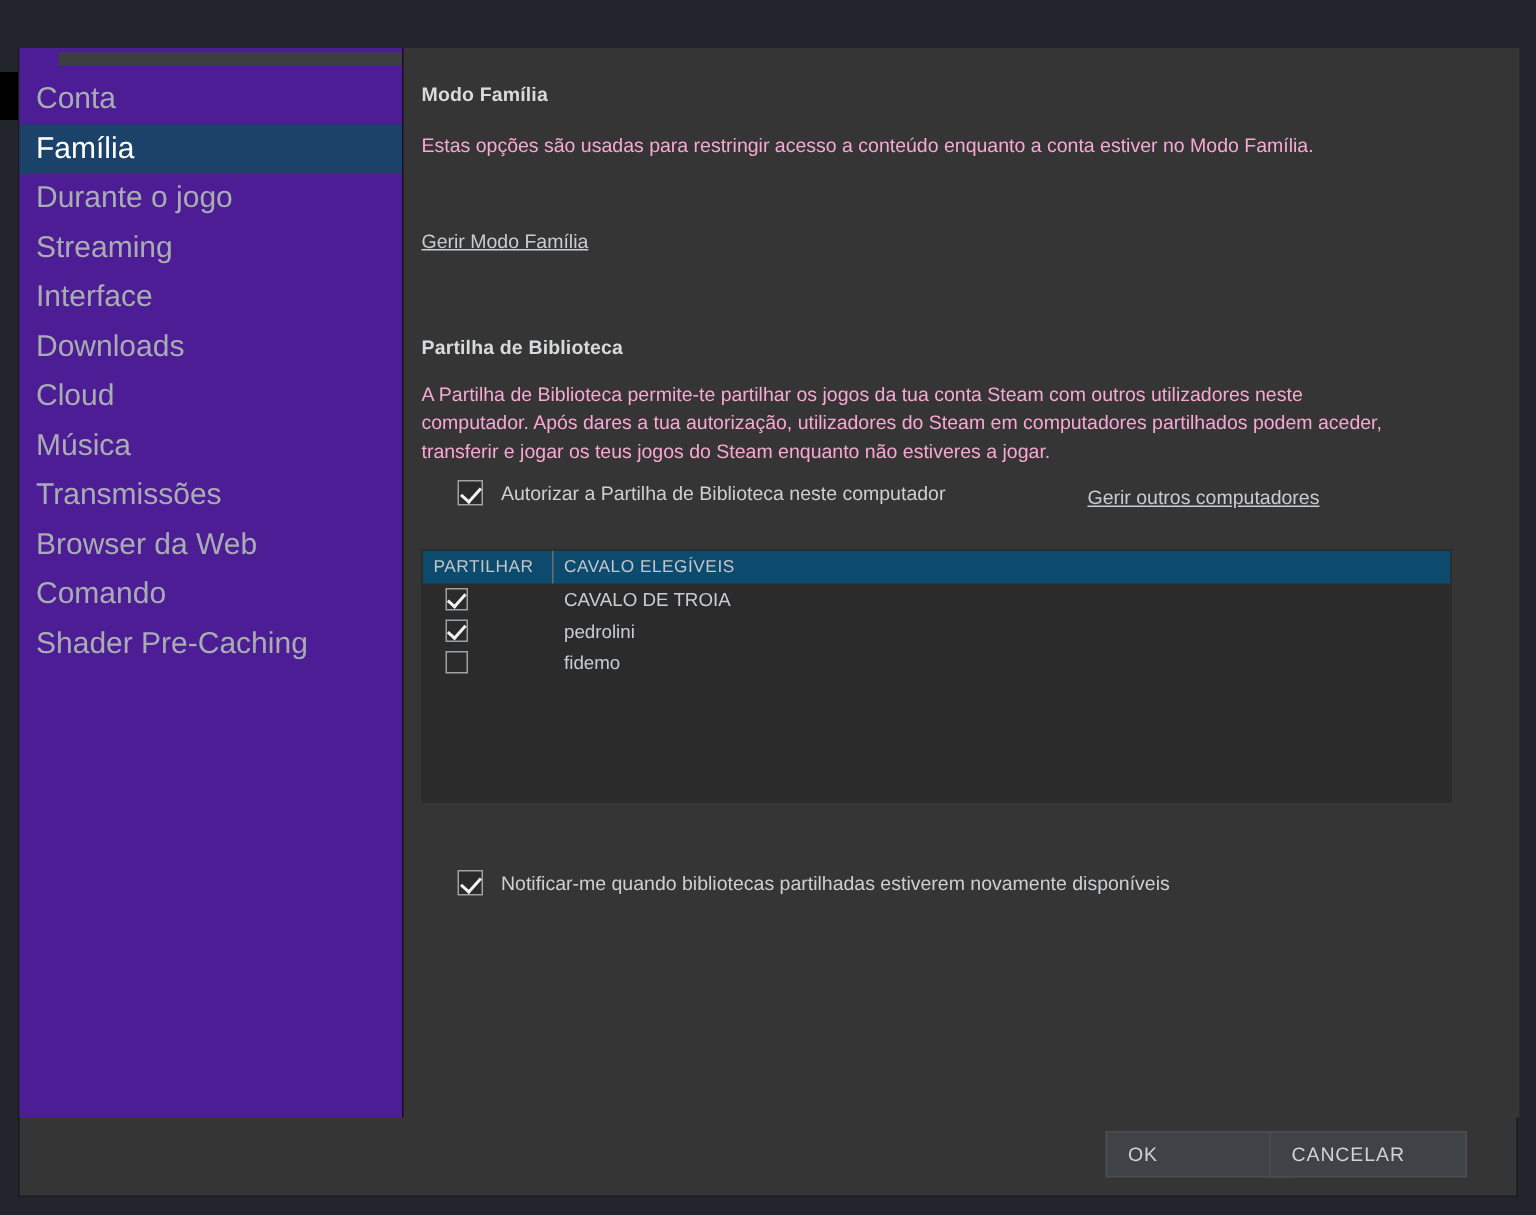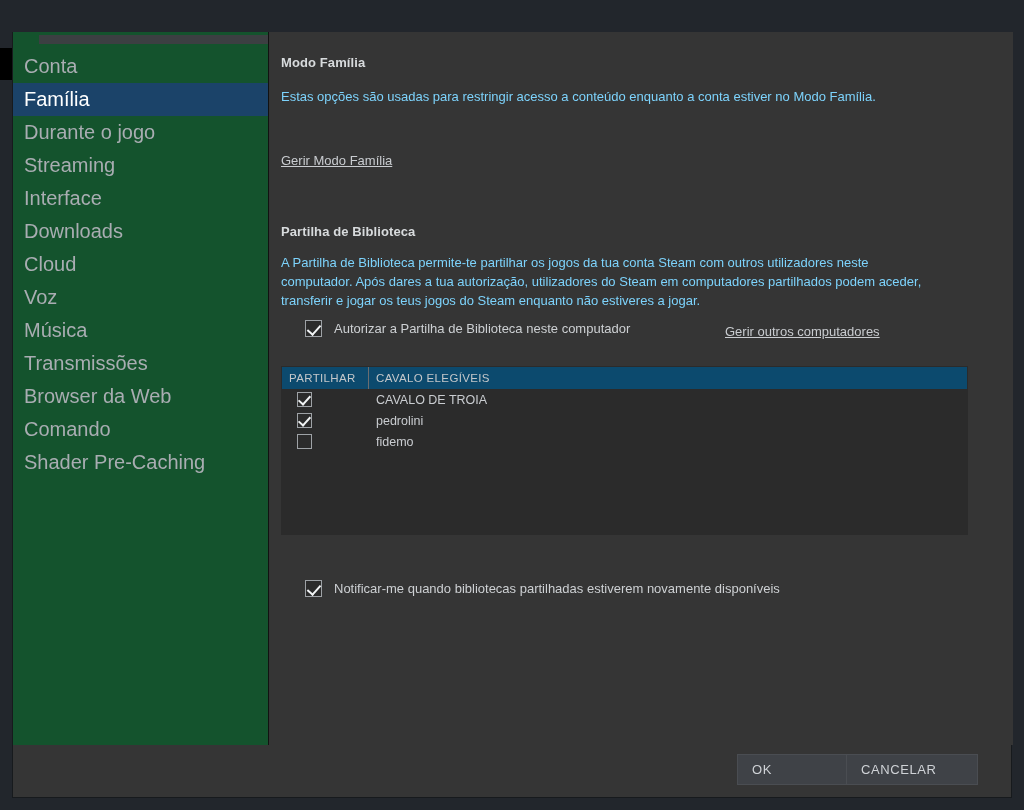--- a/index.html
+++ b/index.html
@@ -53,21 +53,21 @@
     background: #353535;
     border: 1px solid #171a1d;
     border-top: none;
   }
 
   
   #sidebar {
     position: absolute;
     left: 0px; top: 0px;
     width: 256px; height: 713px;
-    background: #14532d;
+    background: #4c1d95;
     border-right: 1px solid #121212;
     overflow: hidden;
   }
   #sidebar-scrollbar {
     position: absolute;
     left: 26px; top: 3px;
     width: 755px; height: 9px;
     background: #3c3f42;
   }
   #sidebar-list {
@@ -103,21 +103,21 @@
     position: absolute;
     font-size: 13px;
     color: #d8dbdd;
     font-weight: bold;
     letter-spacing: .1px;
   }
   .para {
     position: absolute;
     font-size: 13px;
     line-height: 19px;
-    color: #7dd3fc;
+    color: #f9a8d4;
   }
   .link {
     position: absolute;
     font-size: 13px;
     color: #c9ccd0;
     text-decoration: underline;
     cursor: pointer;
   }
 
   
@@ -246,21 +246,20 @@
     <div id="sidebar">
       <div id="sidebar-scrollbar"></div>
       <div id="sidebar-list">
           <div class="nav-item"><span>Conta</span></div>
           <div class="nav-item selected"><span>Família</span></div>
           <div class="nav-item"><span>Durante o jogo</span></div>
           <div class="nav-item"><span>Streaming</span></div>
           <div class="nav-item"><span>Interface</span></div>
           <div class="nav-item"><span>Downloads</span></div>
           <div class="nav-item"><span>Cloud</span></div>
-          <div class="nav-item"><span>Voz</span></div>
           <div class="nav-item"><span>Música</span></div>
           <div class="nav-item"><span>Transmissões</span></div>
           <div class="nav-item"><span>Browser da Web</span></div>
           <div class="nav-item"><span>Comando</span></div>
           <div class="nav-item"><span>Shader Pre-Caching</span></div>
         </div>
     </div>
 
     <div id="content">
 

